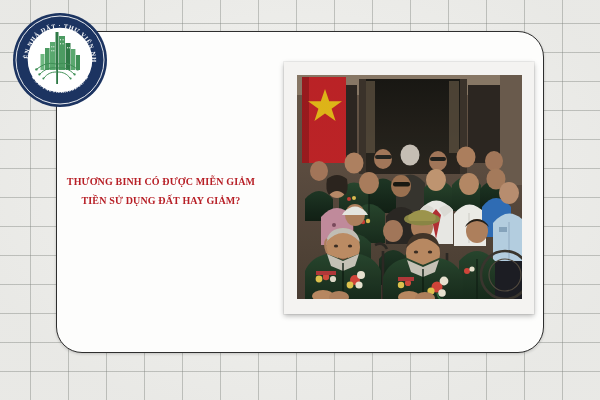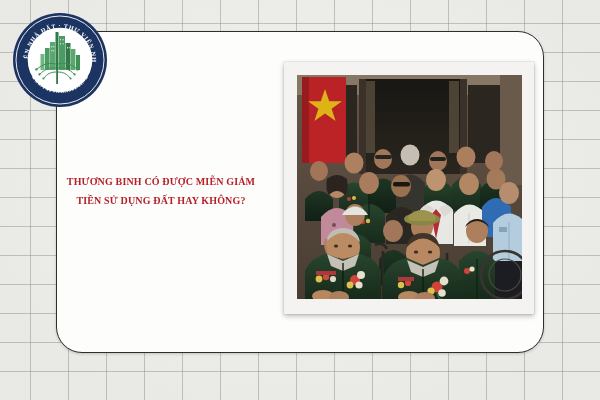--- a/index.html
+++ b/index.html
@@ -162,21 +162,21 @@
           <circle cx="31.4" cy="66.4" r="1"></circle>
           <circle cx="58.6" cy="66.4" r="1"></circle>
         </g>
         <rect x="44.2" y="52" width="1.8" height="20" fill="#2f7a46"></rect>
       </g>
     </svg>
   </div>
 
   <div class="title">
     <span class="title-line">THƯƠNG BINH CÓ ĐƯỢC MIỄN GIẢM</span>
-    <span class="title-line">TIỀN SỬ DỤNG ĐẤT HAY KHÔNG?</span>
+    <span class="title-line">TIỀN SỬ DỤNG ĐẤT HAY GIẢM?</span>
   </div>
 
   <div class="photo-frame">
     <div class="photo">
       <svg viewBox="0 0 225 224" preserveAspectRatio="none" xmlns="http://www.w3.org/2000/svg">
         <defs>
           <linearGradient id="wallG" x1="0" y1="0" x2="0" y2="1">
             <stop offset="0" stop-color="#6b584a"></stop>
             <stop offset="1" stop-color="#4a3c32"></stop>
           </linearGradient>

